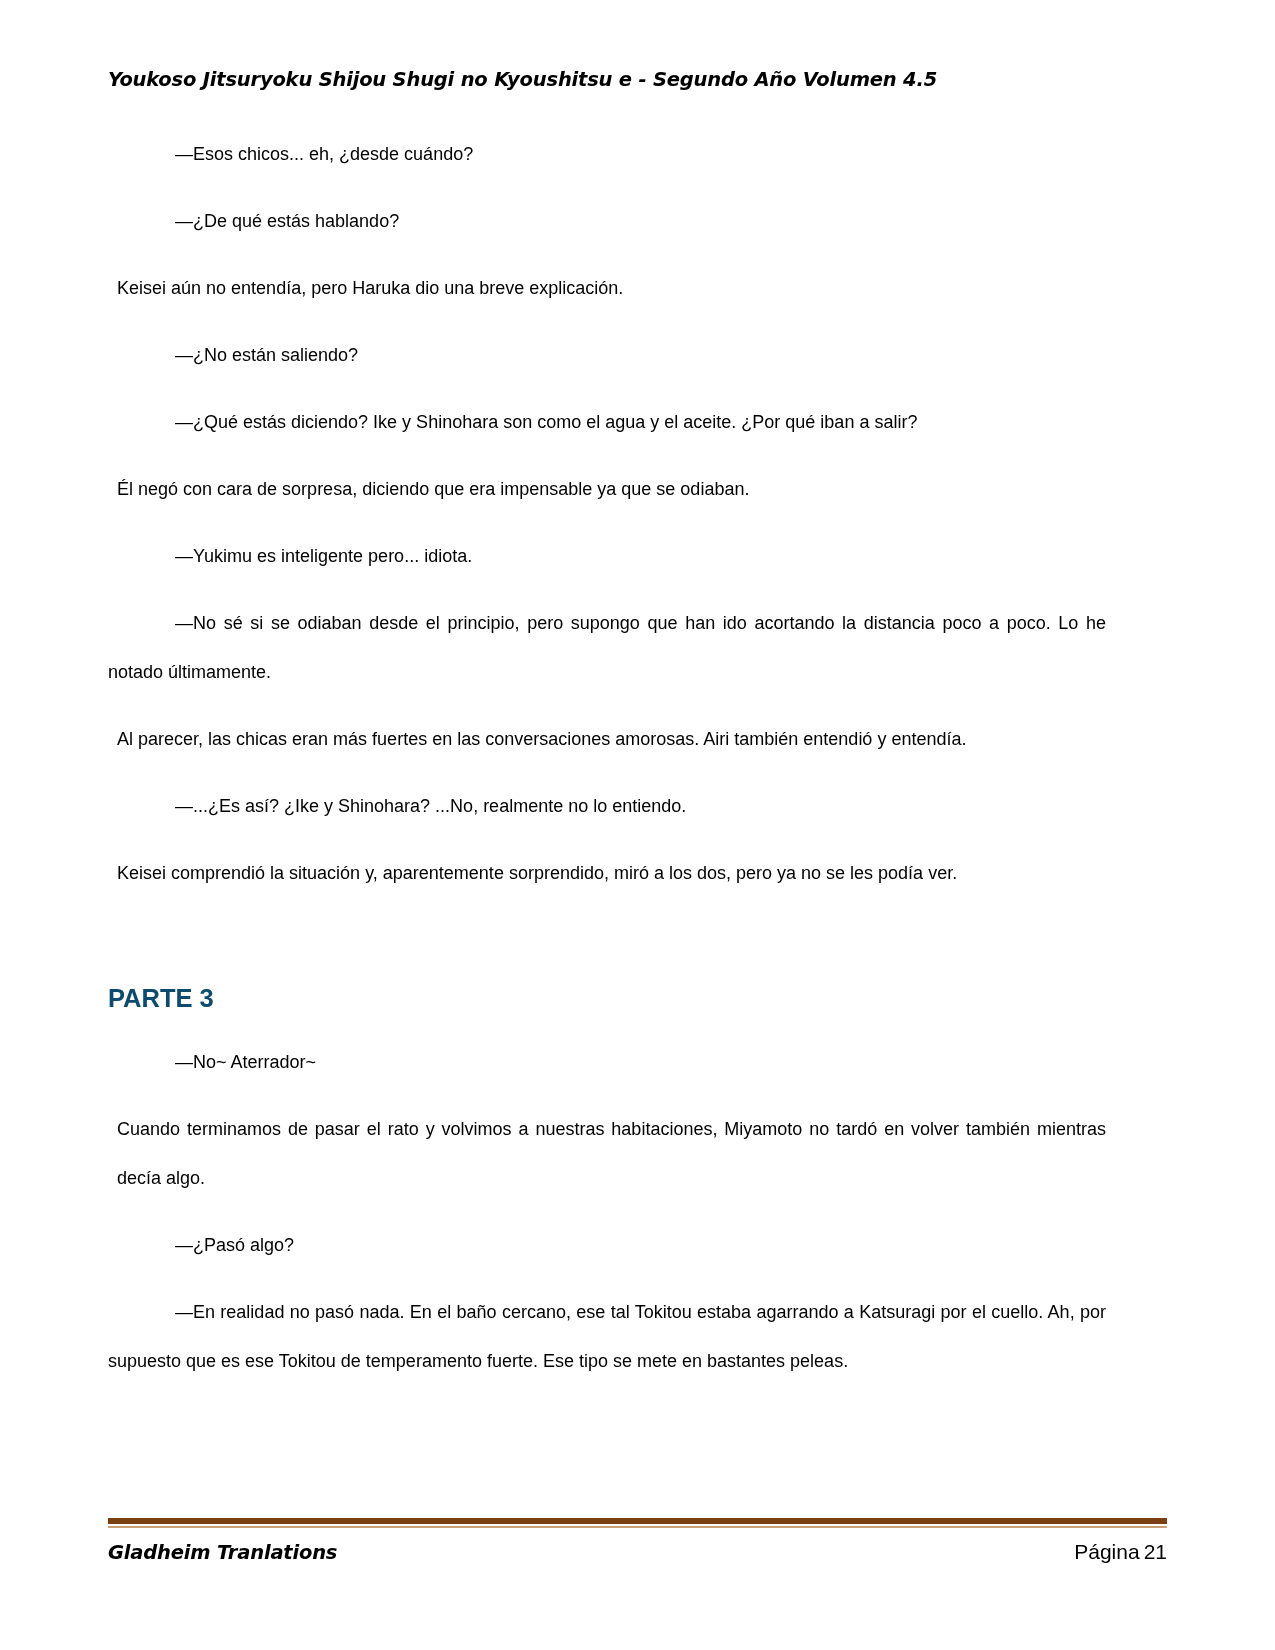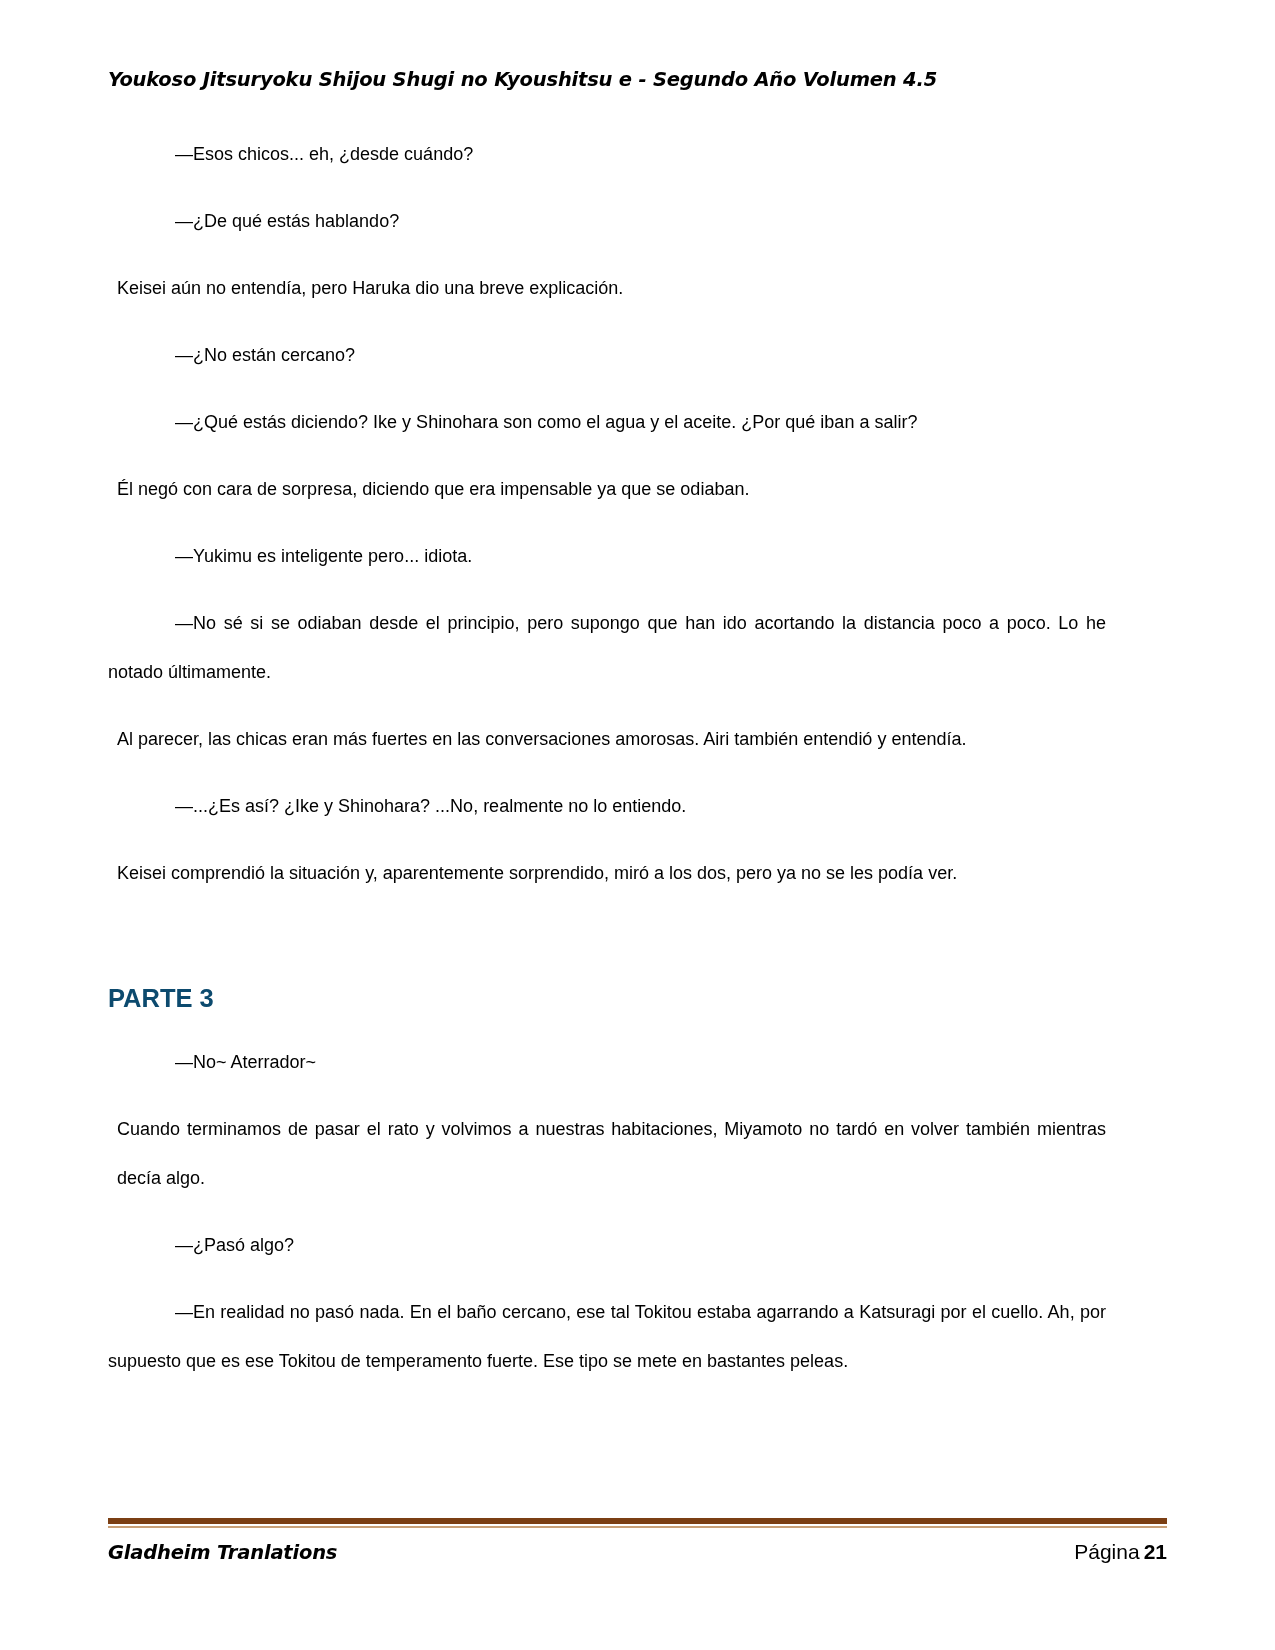--- a/index.html
+++ b/index.html
@@ -106,35 +106,35 @@
     letter-spacing: -0.2px;
     color: #000000;
   }
   .footer-right {
     font-family: "Liberation Sans", sans-serif;
     font-size: 21px;
     color: #000000;
     white-space: nowrap;
   }
   .footer-right .page-word { font-weight: normal; }
-  .footer-right .page-num  { font-weight: bold; margin-left: 4px; }
+  .footer-right .page-num  { font-weight: normal; margin-left: 4px; }
 </style>
 </head>
 <body>
 
 <div class="page">
 
   <div class="header">Youkoso Jitsuryoku Shijou Shugi no Kyoushitsu e - Segundo Año Volumen 4.5</div>
 
   <div class="content">
 
     <p class="para dialogue">—Esos chicos... eh, ¿desde cuándo?</p>
     <p class="para dialogue">—¿De qué estás hablando?</p>
     <p class="para flush">Keisei aún no entendía, pero Haruka dio una breve explicación.</p>
-    <p class="para dialogue">—¿No están cercano?</p>
+    <p class="para dialogue">—¿No están saliendo?</p>
     <p class="para dialogue">—¿Qué estás diciendo? Ike y Shinohara son como el agua y el aceite. ¿Por qué iban a salir?</p>
     <p class="para flush">Él negó con cara de sorpresa, diciendo que era impensable ya que se odiaban.</p>
     <p class="para dialogue">—Yukimu es inteligente pero... idiota.</p>
     <p class="para dialogue">—No sé si se odiaban desde el principio, pero supongo que han ido acortando la distancia poco a poco. Lo he notado últimamente.</p>
     <p class="para flush">Al parecer, las chicas eran más fuertes en las conversaciones amorosas. Airi también entendió y entendía.</p>
     <p class="para dialogue">—...¿Es así? ¿Ike y Shinohara? ...No, realmente no lo entiendo.</p>
     <p class="para flush">Keisei comprendió la situación y, aparentemente sorprendido, miró a los dos, pero ya no se les podía ver.</p>
 
     <div class="gap-before-heading"></div>
 

